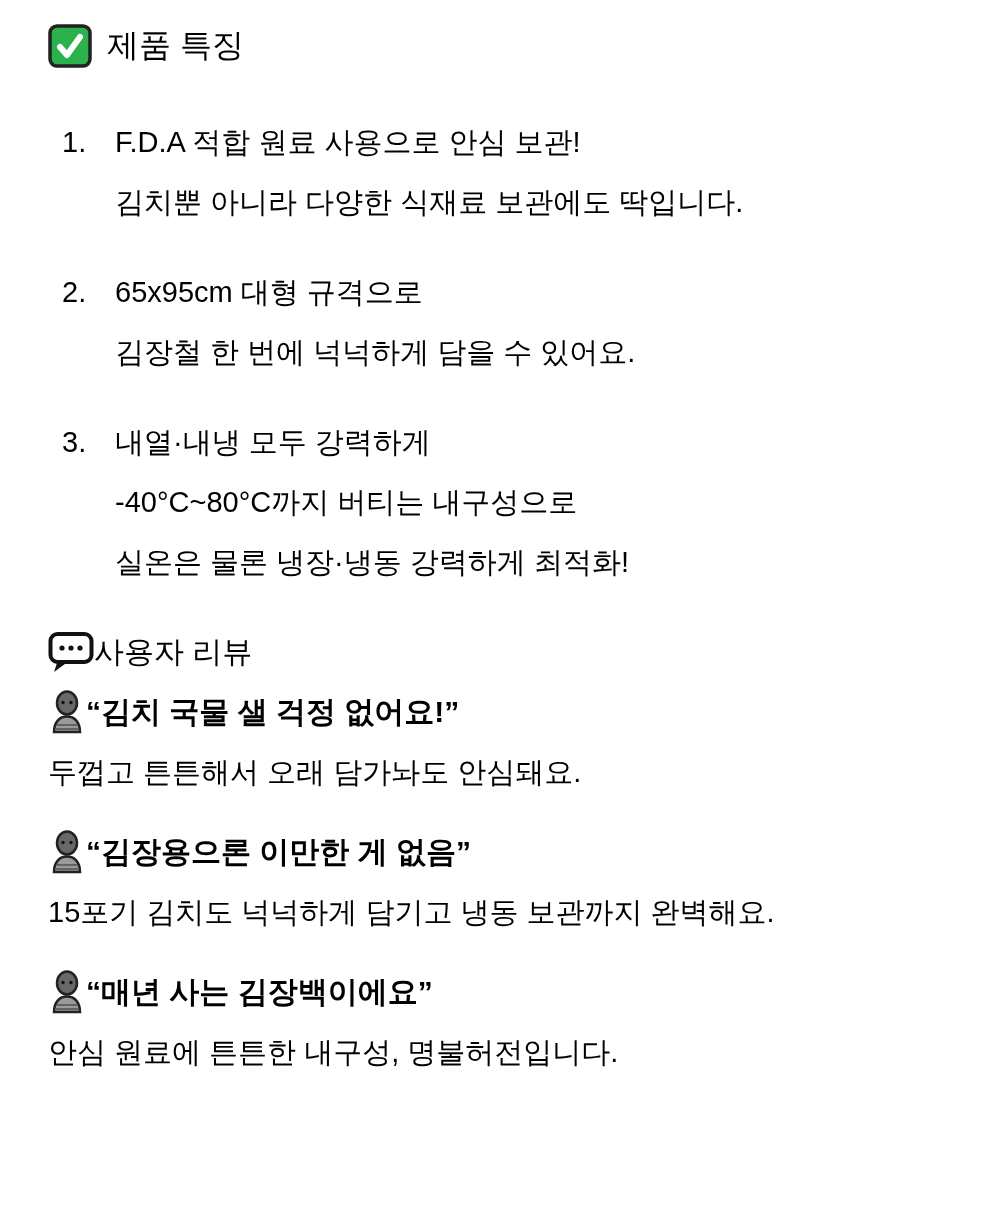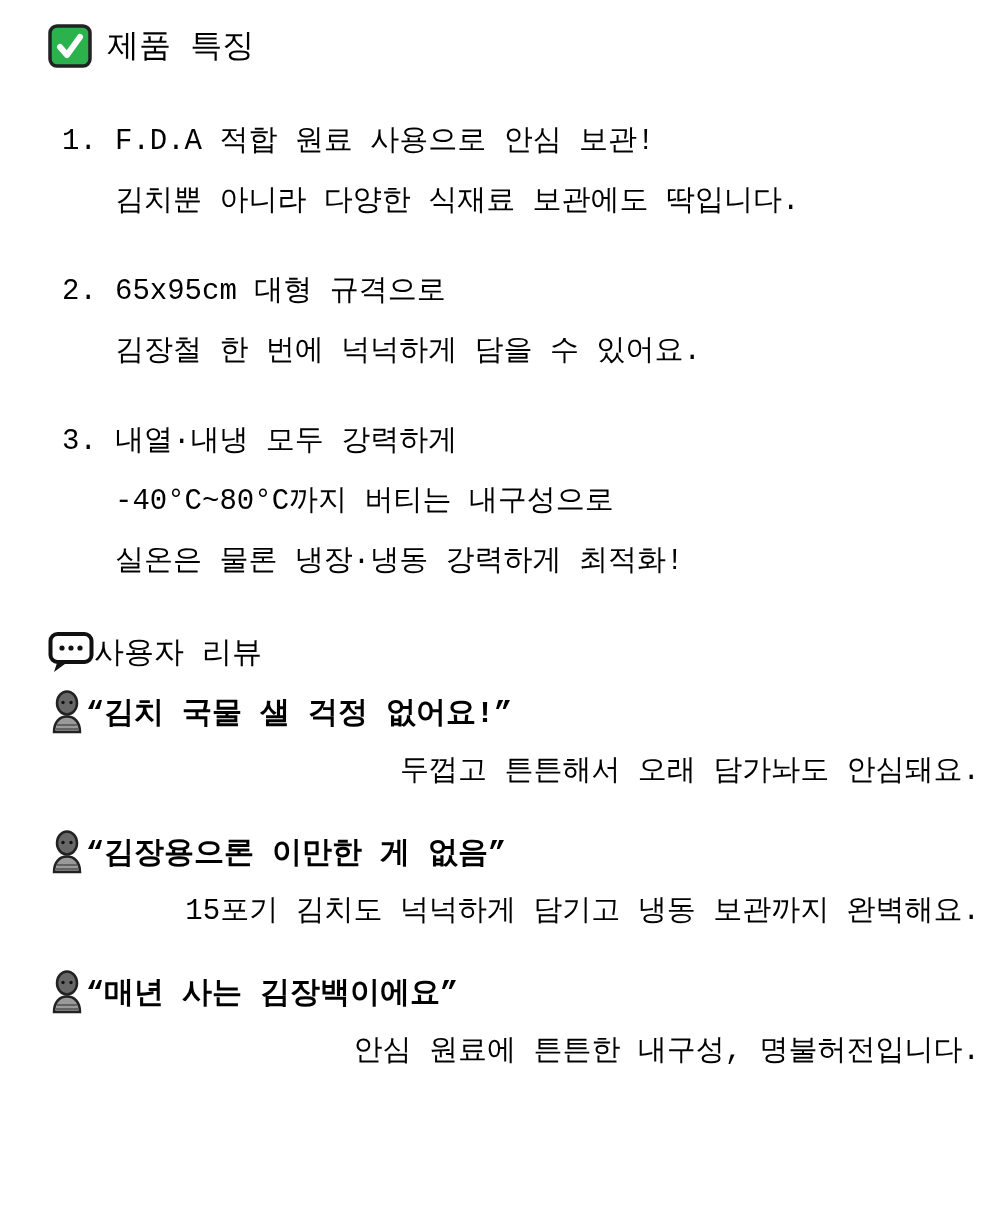--- a/index.html
+++ b/index.html
@@ -3,21 +3,21 @@
 <meta charset="utf-8">
 <style>
   html, body { margin: 0; padding: 0; background: #ffffff; }
   .page {
     position: relative;
     width: 1000px;
     height: 1227px;
     box-sizing: border-box;
     background: #ffffff;
     color: #000000;
-    font-family: Liberation Mono, monospace;
+    font-family: Liberation Sans, sans-serif;
     padding: 22px 20px 0 48px;
     overflow: hidden;
   }
   .section-header {
     display: flex;
     align-items: center;
     gap: 15px;
     font-size: 32px;
     height: 48px;
     margin-bottom: 42px;
@@ -48,21 +48,20 @@
     align-items: center;
     gap: 0;
     font-weight: bold;
     font-size: 30px;
     height: 60px;
   }
   .review-comment {
     font-size: 29px;
     line-height: 60px;
     margin-bottom: 20px;
-    text-align: right;
   }
   .icon svg { display: block; }
 </style>
 </head>
 <body>
 
 <div class="page">
 
   <div class="section-header">
     <span class="icon">

